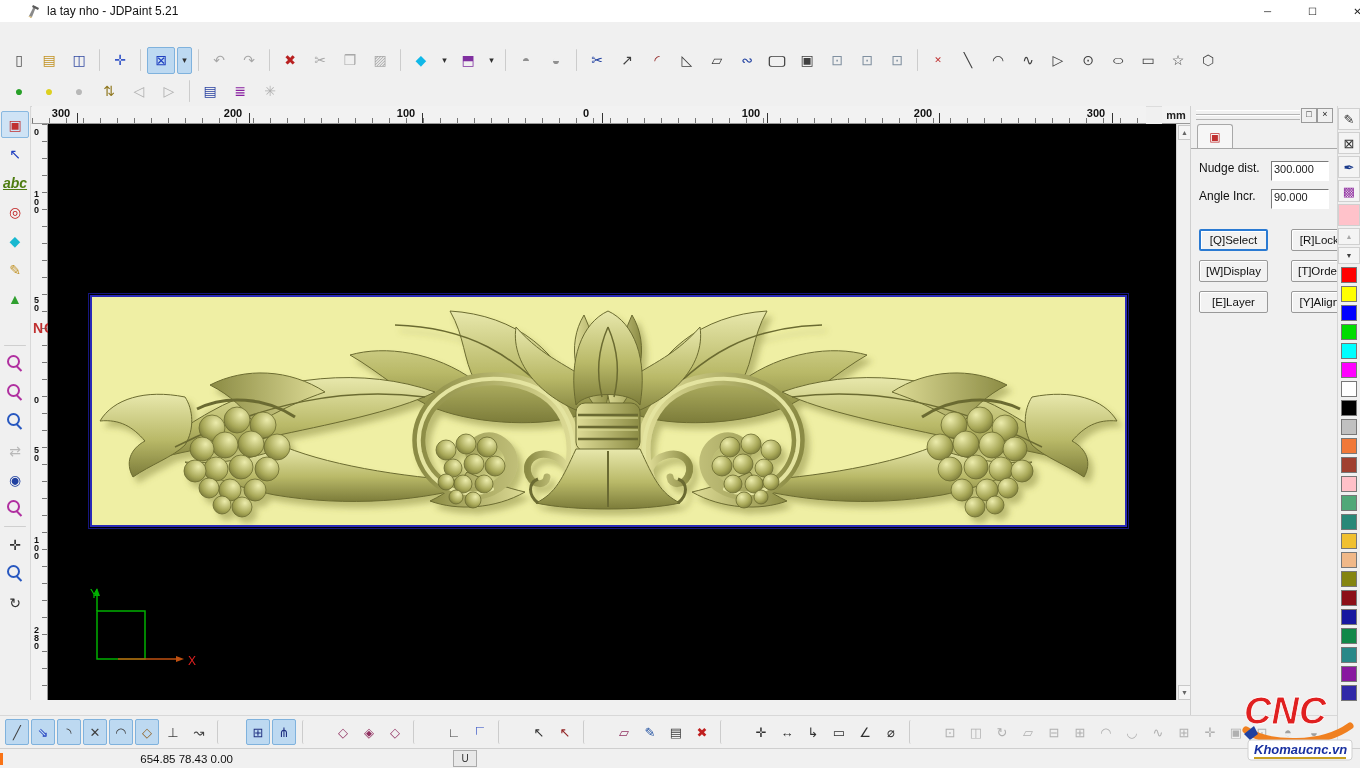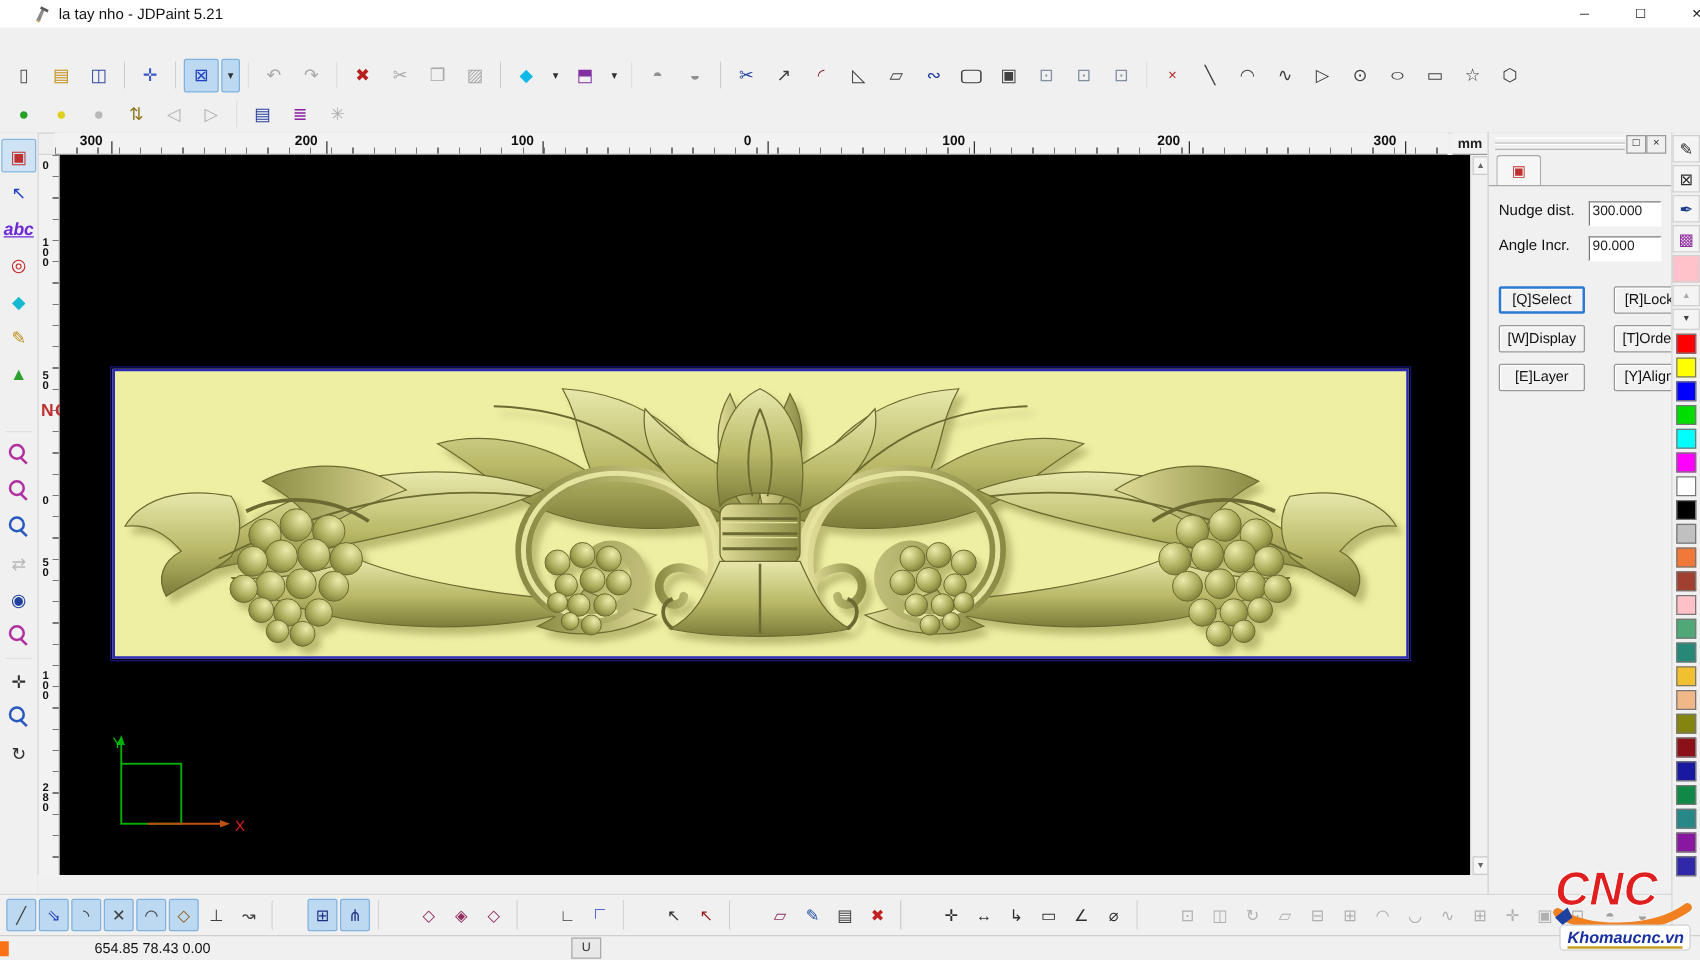--- a/index.html
+++ b/index.html
@@ -35,21 +35,21 @@
   
   #lefttools{left:0;top:106px;width:30px;height:609px;background:#f0f0f0;border-right:1px solid #d8d8d8;padding-top:3px;}
   .ltbtn{display:flex;width:26px;height:25px;margin:2px auto;align-items:center;justify-content:center;
          font-size:14px;border:1px solid transparent;border-radius:2px;color:#404040;}
   .ltbtn.active{background:#cfe3f5;border-color:#88b8e0;}
   .ltbtn.sep{width:22px;height:0;margin:4px auto;border:none;border-top:1px solid #cfcfcf;}
   .ltbtn.mag::before{top:4px;left:5px;}
   .ltbtn.mag::after{left:16px;top:14px;}
   
   #rulercorner{left:30px;top:106px;width:18px;height:18px;background:#efefef;border:1px solid #d5d5d5;box-sizing:border-box;}
-  #hruler{left:44px;top:106px;width:1114px;height:18px;background:#f2f2f2 repeating-linear-gradient(90deg,#777 0,#777 1px,transparent 1px,transparent 17px) left bottom/100% 5px no-repeat;border-bottom:1px solid #999;box-sizing:border-box;}
+  #hruler{left:32px;top:106px;width:1114px;height:18px;background:#f2f2f2 repeating-linear-gradient(90deg,#777 0,#777 1px,transparent 1px,transparent 17px) left bottom/100% 5px no-repeat;border-bottom:1px solid #999;box-sizing:border-box;}
   #hruler span{position:absolute;top:1px;width:34px;text-align:center;font-size:11px;font-weight:bold;color:#111;}
   #hruler span::after{content:"";position:absolute;right:0;bottom:-4px;height:10px;border-left:1px solid #333;}
   #hruler span:nth-child(1){left:12px;} #hruler span:nth-child(2){left:184px;}
   #hruler span:nth-child(3){left:357px;} #hruler span:nth-child(4){left:537px;}
   #hruler span:nth-child(5){left:702px;} #hruler span:nth-child(6){left:874px;}
   #hruler span:nth-child(7){left:1047px;}
   #mmlabel{left:1162px;top:106px;width:28px;height:18px;background:#f2f2f2;font-size:11px;font-weight:bold;
            display:flex;align-items:center;justify-content:center;border-bottom:1px solid #999;box-sizing:border-box;}
   #vruler{left:30px;top:124px;width:18px;height:576px;background:#f2f2f2 repeating-linear-gradient(180deg,#777 0,#777 1px,transparent 1px,transparent 17px) right top/5px 100% no-repeat;border-right:1px solid #999;box-sizing:border-box;}
   #vruler span{position:absolute;left:2px;width:9px;font-size:9px;font-weight:bold;line-height:8px;word-break:break-all;text-align:center;color:#111;}
@@ -93,21 +93,21 @@
   .rtool.scrollbtn{height:15px;font-size:7px;}
   #swatches{margin-top:3px;}
   .swatch{width:16px;height:16px;margin:3px auto 0 auto;border:1px solid #777;box-sizing:border-box;}
   
   #snapbar{left:0;top:715px;width:1337px;height:33px;background:#f0f0f0;border-top:1px solid #d8d8d8;display:flex;align-items:center;padding-left:4px;box-sizing:border-box;}
   #snapbar .tbtn{width:22px;height:24px;font-size:13px;}
   
   #statusbar{left:0;top:748px;width:1360px;height:20px;background:#f0f0f0;border-top:1px solid #cfcfcf;
              display:flex;align-items:center;font-size:11.5px;box-sizing:border-box;}
   #statusmsg{width:700px;padding-left:5px;color:#111;}
-  #statuscoords{width:230px;text-align:center;border-left:7px solid #f97316;color:#111;}
+  #statuscoords{width:230px;text-align:right;border-left:3px solid #f97316;color:#111;}
   #unitbtn{width:22px;height:15px;margin-left:220px;background:#e8e8e8;border:1px solid #aaa;font-size:10px;
            display:flex;align-items:center;justify-content:center;color:#333;}
   
   #logo{left:1240px;top:684px;width:118px;height:82px;z-index:50;}
 </style>
 </head>
 <body>
 
 <div id="app">
 
@@ -210,21 +210,21 @@
       <span>0</span>
       <span>50</span>
       <span>100</span>
       <span>280</span>
     </div>
 
   <div id="lefttools" class="abs">
 
   <div class="ltbtn active" style="color: rgb(192, 48, 48);">▣</div>
       <div class="ltbtn" style="color: rgb(32, 64, 192);">↖</div>
-      <div class="ltbtn abc" style="color: #6d28d9;">abc</div>
+      <div class="ltbtn abc" style="color: #4d7c0f;">abc</div>
       <div class="ltbtn" style="color: rgb(192, 32, 32);">◎</div>
       <div class="ltbtn" style="color: rgb(24, 184, 208);">◆</div>
       <div class="ltbtn" style="color: rgb(192, 144, 32);">✎</div>
       <div class="ltbtn" style="color: rgb(47, 159, 47);">▲</div>
       <div class="ltbtn nc" style="color: rgb(192, 48, 48); padding-left: 30px;">NC</div>
       <div class="ltbtn sep"></div>
       <div class="ltbtn mag" style="color: rgb(176, 48, 160);"></div>
       <div class="ltbtn mag" style="color: rgb(176, 48, 160);"></div>
       <div class="ltbtn mag" style="color: rgb(40, 88, 192);"></div>
       <div class="ltbtn" style="color: rgb(184, 184, 184);">⇄</div>

